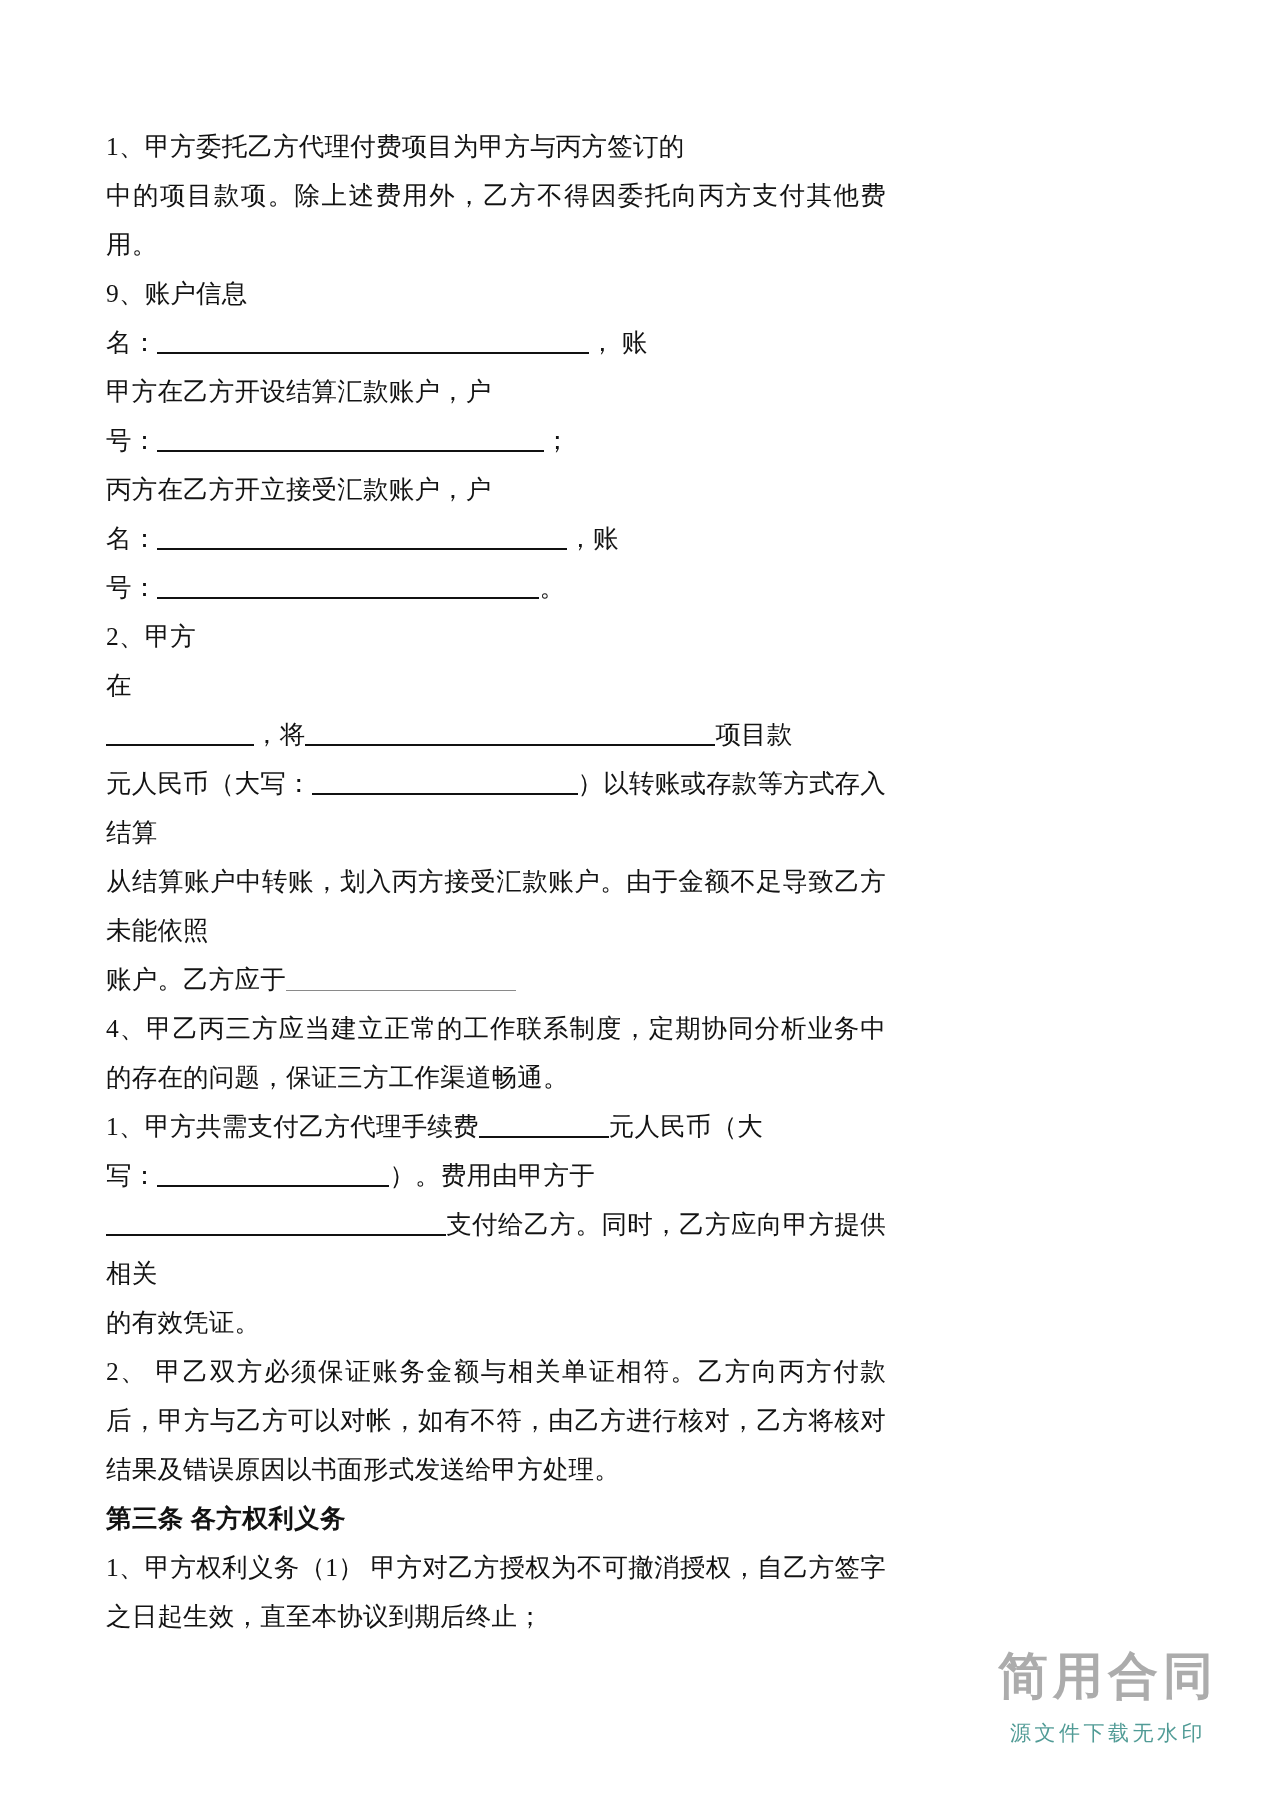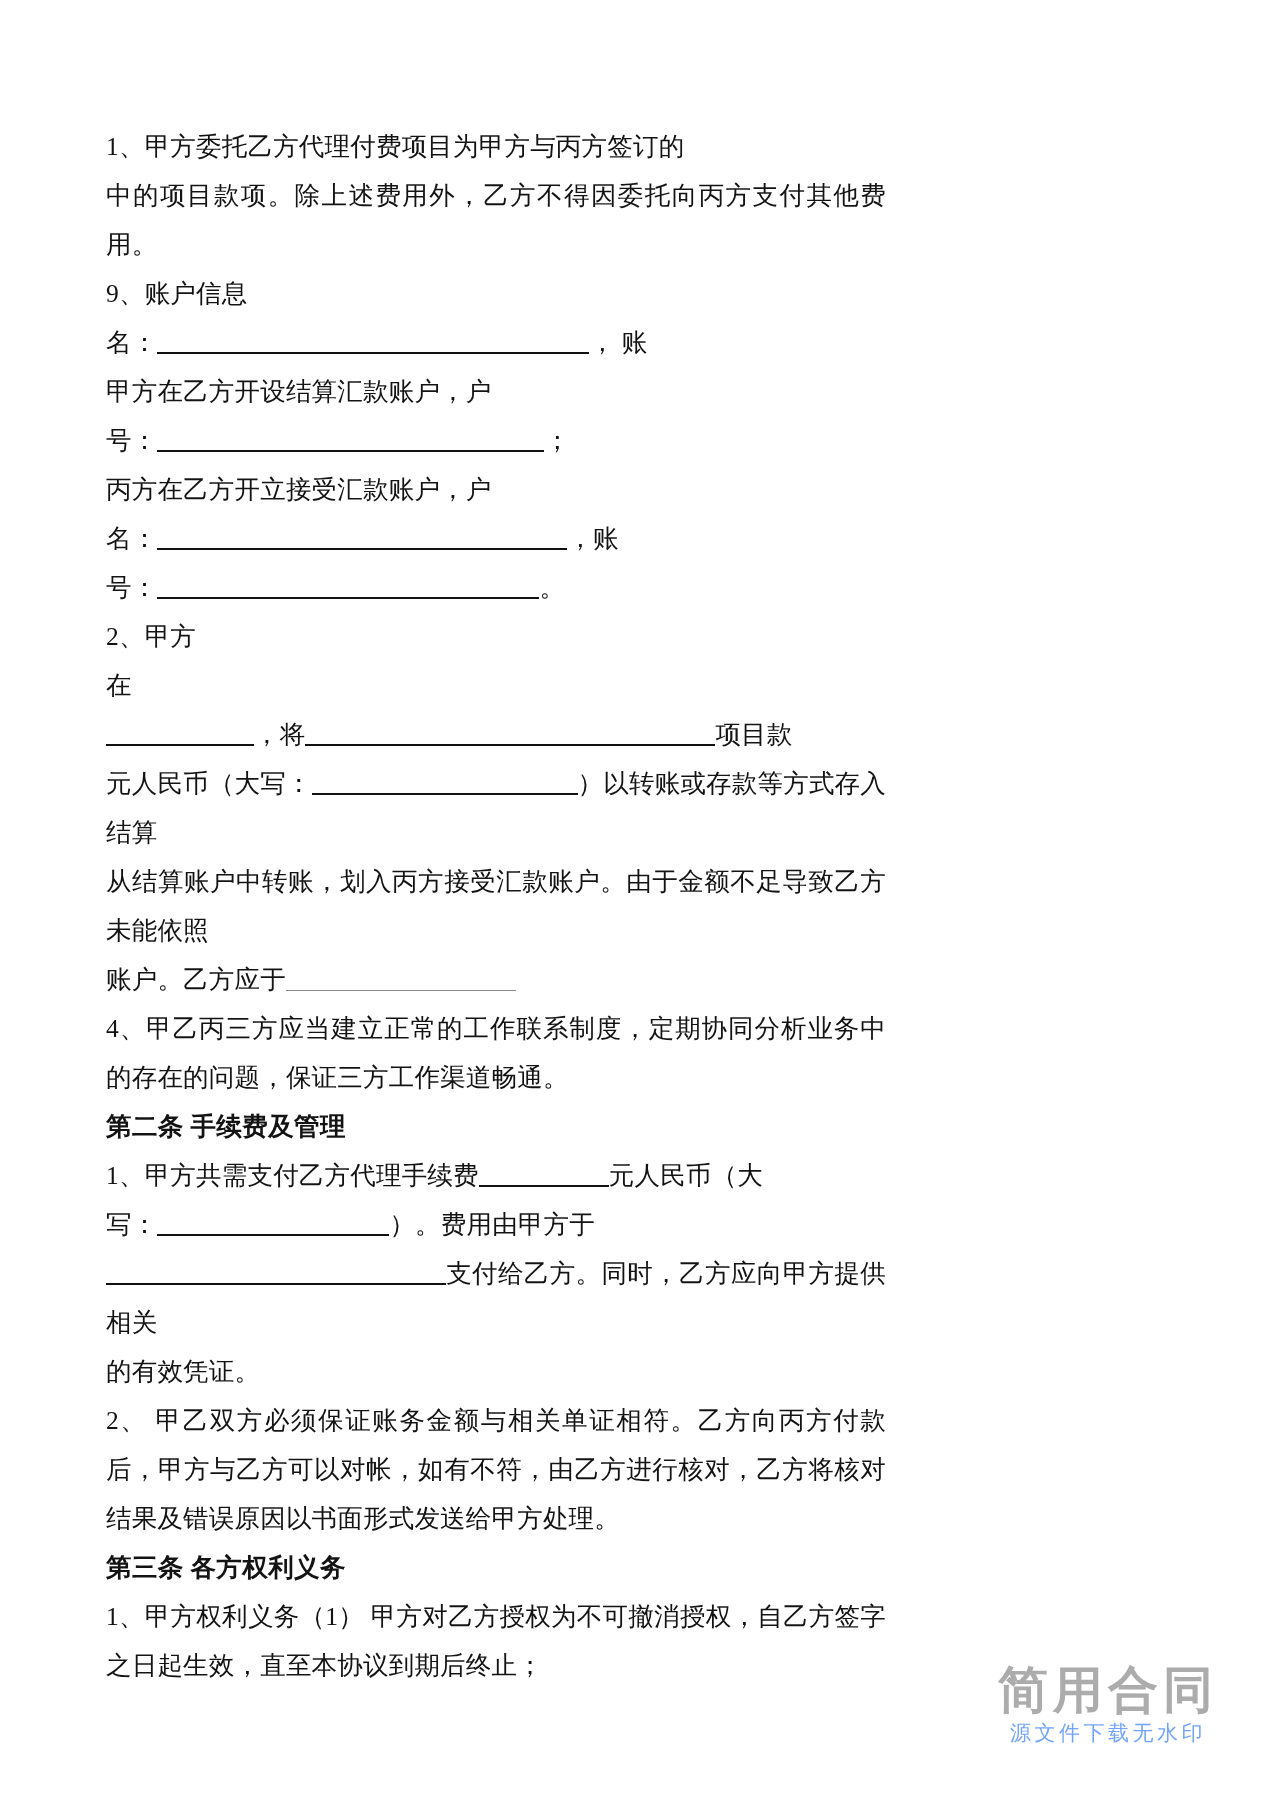--- a/index.html
+++ b/index.html
@@ -82,23 +82,23 @@
     font-size: 50px;
     letter-spacing: 5px;
     color: #8d8d8d;
     line-height: 1.12;
     opacity: 0.72;
   }
   .wm-sub {
     font-family: "DejaVu Sans", "Liberation Sans", sans-serif;
     font-size: 21px;
     letter-spacing: 3.5px;
-    color: #3b82f6;
+    color: #0f766e;
     line-height: 1.4;
-    margin-top: 1px;
+    margin-top: 15px;
     opacity: 0.72;
   }
 </style>
 </head>
 <body>
 
 <div class="page">
   <div class="doc-body">
 
     <p class="para">1、甲方委托乙方代理付费项目为甲方与丙方签订的</p>
@@ -141,21 +141,20 @@
 
     <p class="para">从结算账户中转账，划入丙方接受汇款账户。由于金额不足导致乙方未能依照</p>
 
     <p class="para">
       <span>账户。乙方应于</span><span class="blank thin b-date"></span>
     </p>
 
 
     <p class="para">4、甲乙丙三方应当建立正常的工作联系制度，定期协同分析业务中的存在的问题，保证三方工作渠道畅通。</p>
 
-    <p class="heading">第二条  手续费及管理</p>
 
     <p class="para">
       <span>1、甲方共需支付乙方代理手续费</span><span class="blank b-fee"></span><span>元人民币（大</span>
     </p>
 
     <p class="para">
       <span>写：</span><span class="blank b-fee-cap"></span><span>）。费用由甲方于</span>
     </p>
 
     <p class="para">

